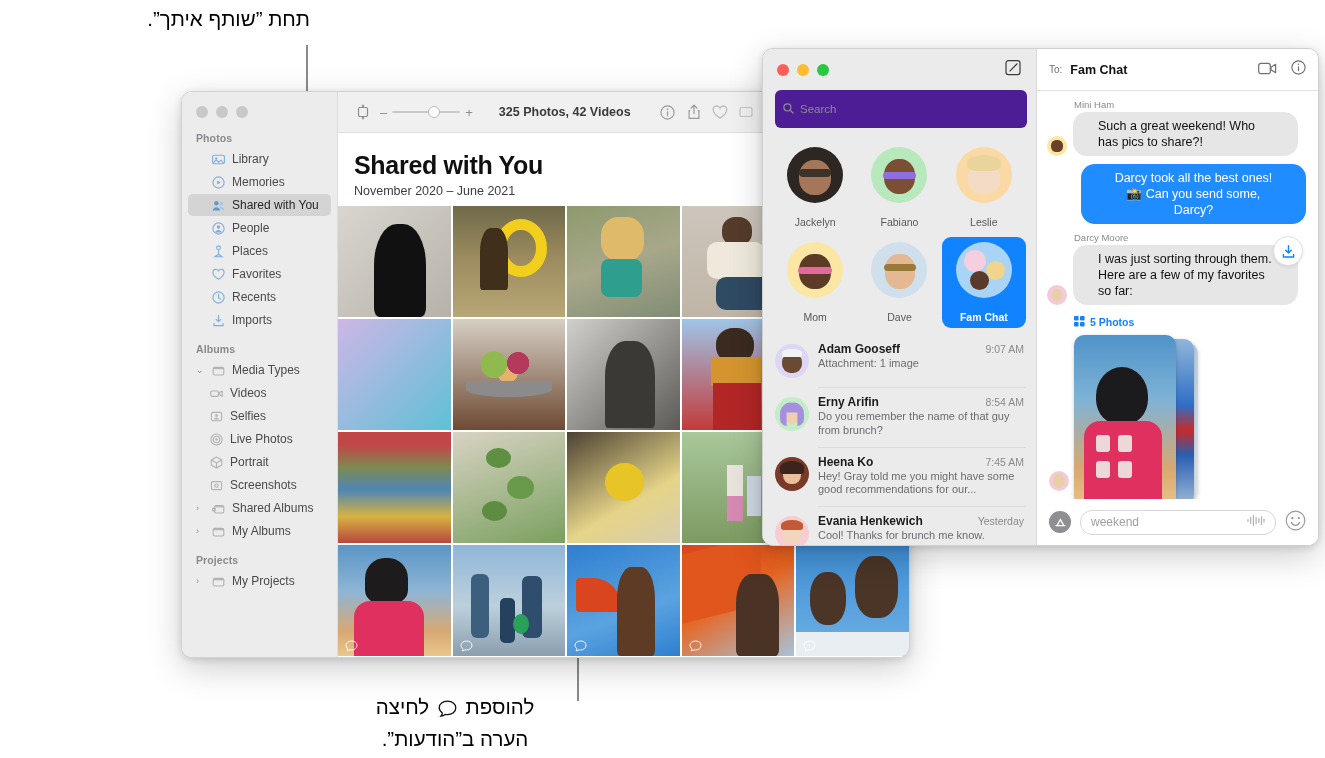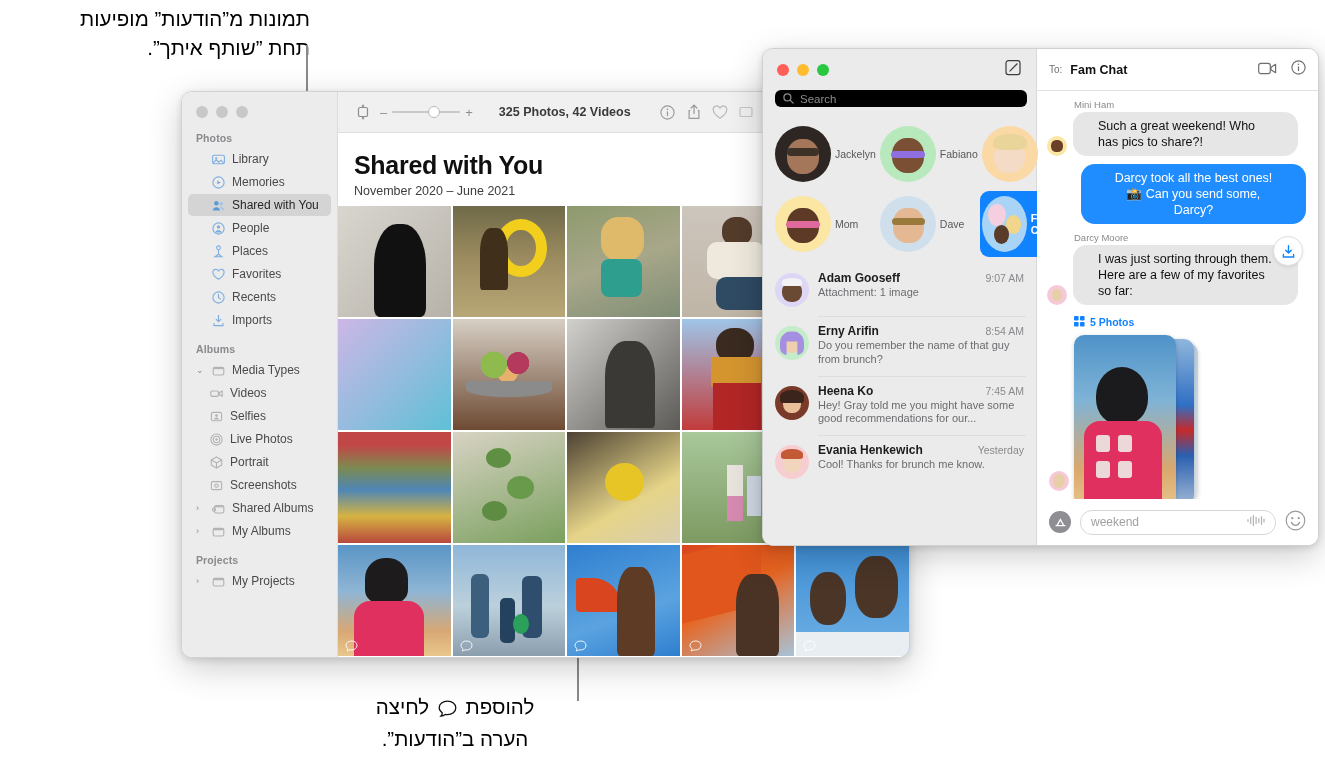--- a/index.html
+++ b/index.html
@@ -62,25 +62,25 @@
   .cell .cmt{position:absolute;left:7px;bottom:6px;width:13px;height:12px;opacity:.92;}
 
   
   #messages-window{left:762px;top:48px;width:555px;height:496px;display:flex;
      border:1px solid #d0d0d0;}
   #msg-sidebar{width:274px;flex:0 0 274px;background:#ebebeb;display:flex;flex-direction:column;
      border-right:1px solid #d9d9d9;box-sizing:border-box;}
   #msg-sb-top{height:41px;display:flex;align-items:center;padding:0 14px;flex:0 0 41px;}
   #msg-sidebar .tl.r{background:#ff5f57}.tl.y{background:#febc2e}.tl.g{background:#28c840}
   #compose-btn{margin-left:auto;color:#3c3c3e;}
-  #search-field{margin:0 9px 10px 12px;height:17px;background:#000000;border-radius:6px;
+  #search-field{margin:0 9px 10px 12px;height:38px;background:#4c1d95;border-radius:6px;
      display:flex;align-items:center;gap:6px;padding:0 8px;}
   #search-placeholder{font-size:11.5px;color:#8c8c90;}
   #pinned{display:grid;grid-template-columns:repeat(3,1fr);gap:4px 0;padding:4px 10px 6px 10px;}
-  .pin{display:flex;flex-direction:row;align-items:center;gap:4px;padding:5px 2px 5px 2px;border-radius:9px;}
+  .pin{display:flex;flex-direction:column;align-items:center;gap:13px;padding:5px 2px 5px 2px;border-radius:9px;}
   .pin.selected{background:#1283ff;}
   .pin .av{width:56px;height:56px;border-radius:50%;overflow:hidden;position:relative;}
   .pin .nm{font-size:10.5px;color:#58585c;}
   .pin.selected .nm{color:#fff;font-weight:bold;}
   #conv-list{flex:1;padding:0 0 0 0;overflow:hidden;}
   .conv{display:flex;gap:9px;padding:8px 12px 9px 12px;align-items:flex-start;position:relative;}
   .conv+.conv:before{content:"";position:absolute;left:55px;right:10px;top:0;height:1px;background:#dcdcdc;}
   .conv .cav{width:34px;height:34px;border-radius:50%;flex:0 0 34px;overflow:hidden;position:relative;margin-top:2px;}
   .conv .body{flex:1;min-width:0;}
   .conv .row1{display:flex;justify-content:space-between;align-items:baseline;gap:8px;}
@@ -113,21 +113,20 @@
   #apps-btn{width:22px;height:22px;border-radius:50%;background:#8e8e93;display:flex;align-items:center;justify-content:center;}
   #imessage-field{flex:1;height:23px;border:1px solid #d7d7d9;border-radius:12px;display:flex;
      align-items:center;padding:0 10px;}
   #imessage-placeholder{font-size:12px;color:#a0a0a4;}
   #audio-icon{margin-left:auto;color:#b4b4b8;}
 </style>
 </head>
 <body>
 
 <div class="callout" id="callout-top">
-  <div>תמונות מ”הודעות” מופיעות</div>
   <div>תחת ”שותף איתך”.</div>
 </div>
 <div class="leader" id="leader-top"></div>
 
 <div class="callout" id="callout-bottom">
   <div>
     <span>להוספת</span>
     <span class="inline-bubble">
       <svg width="19" height="17" viewBox="0 0 19 17">
           <path d="M9.5 1.2C4.9 1.2 1.2 4.1 1.2 7.7c0 2 1.2 3.8 3 5 .2 1.3-.5 2.6-1.2 3.3 1.6-.1 3.2-.8 4.2-1.6.7.2 1.5.3 2.3.3 4.6 0 8.3-2.9 8.3-6.9S14.1 1.2 9.5 1.2z" fill="none" stroke="#111" stroke-width="1.3"></path>

